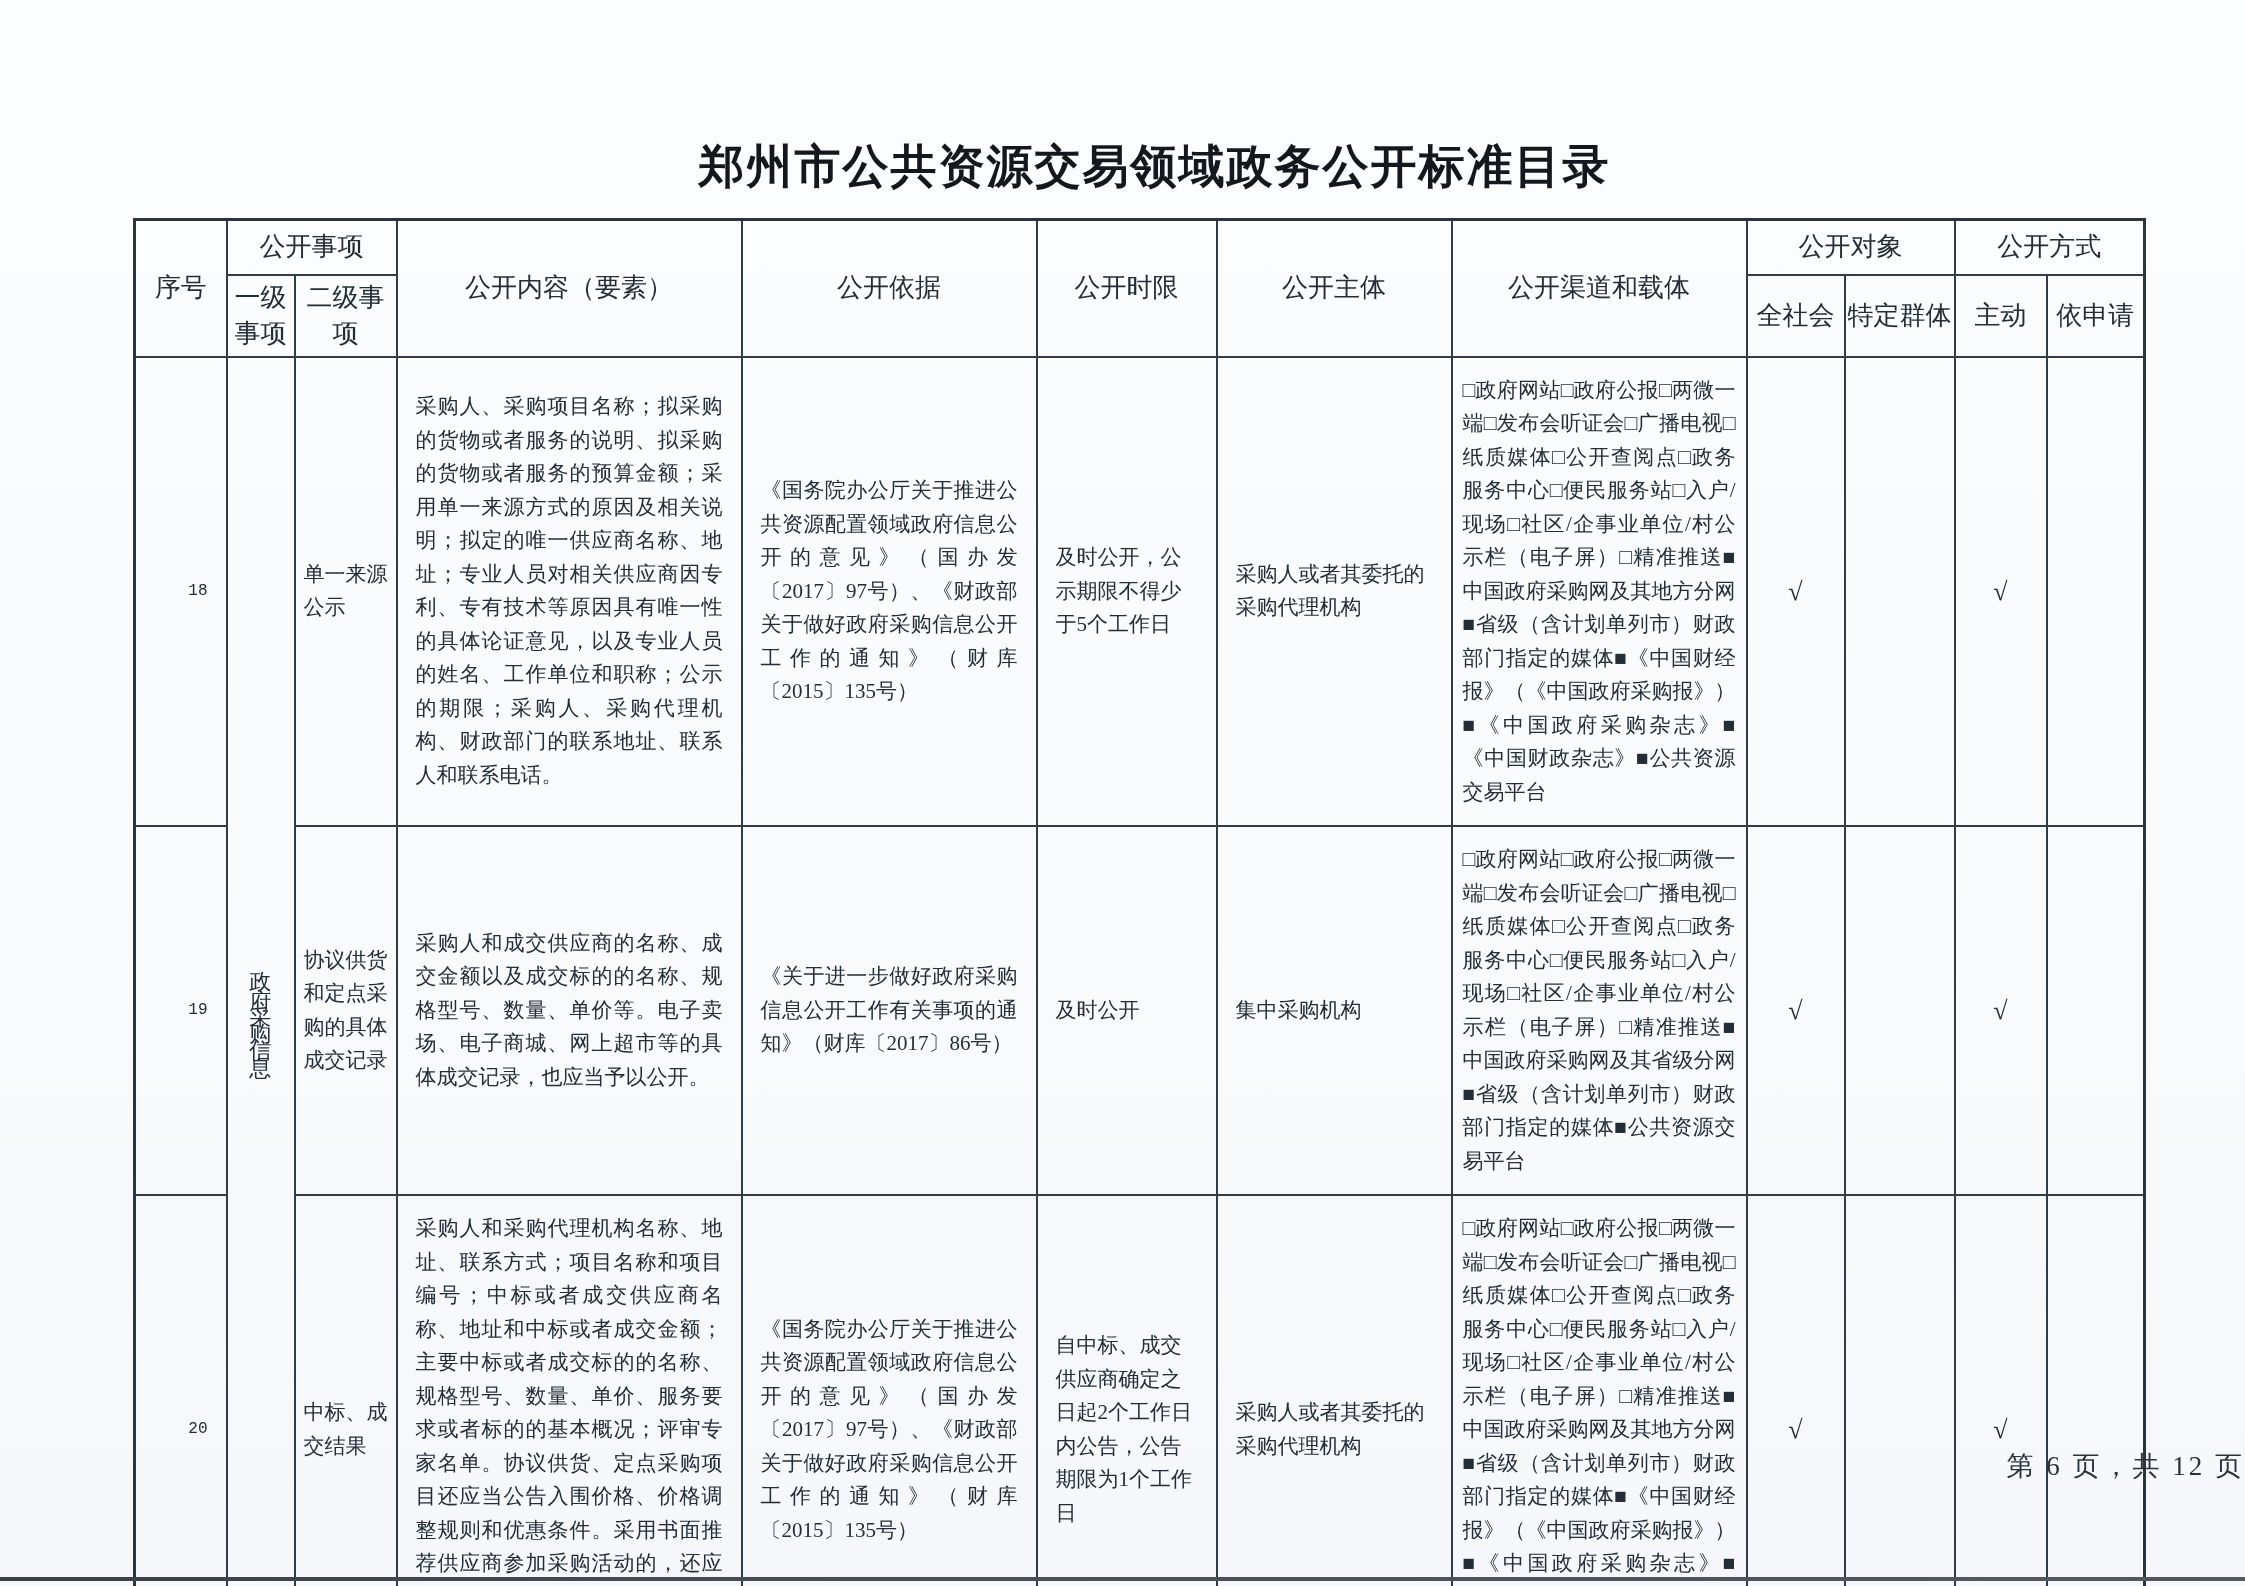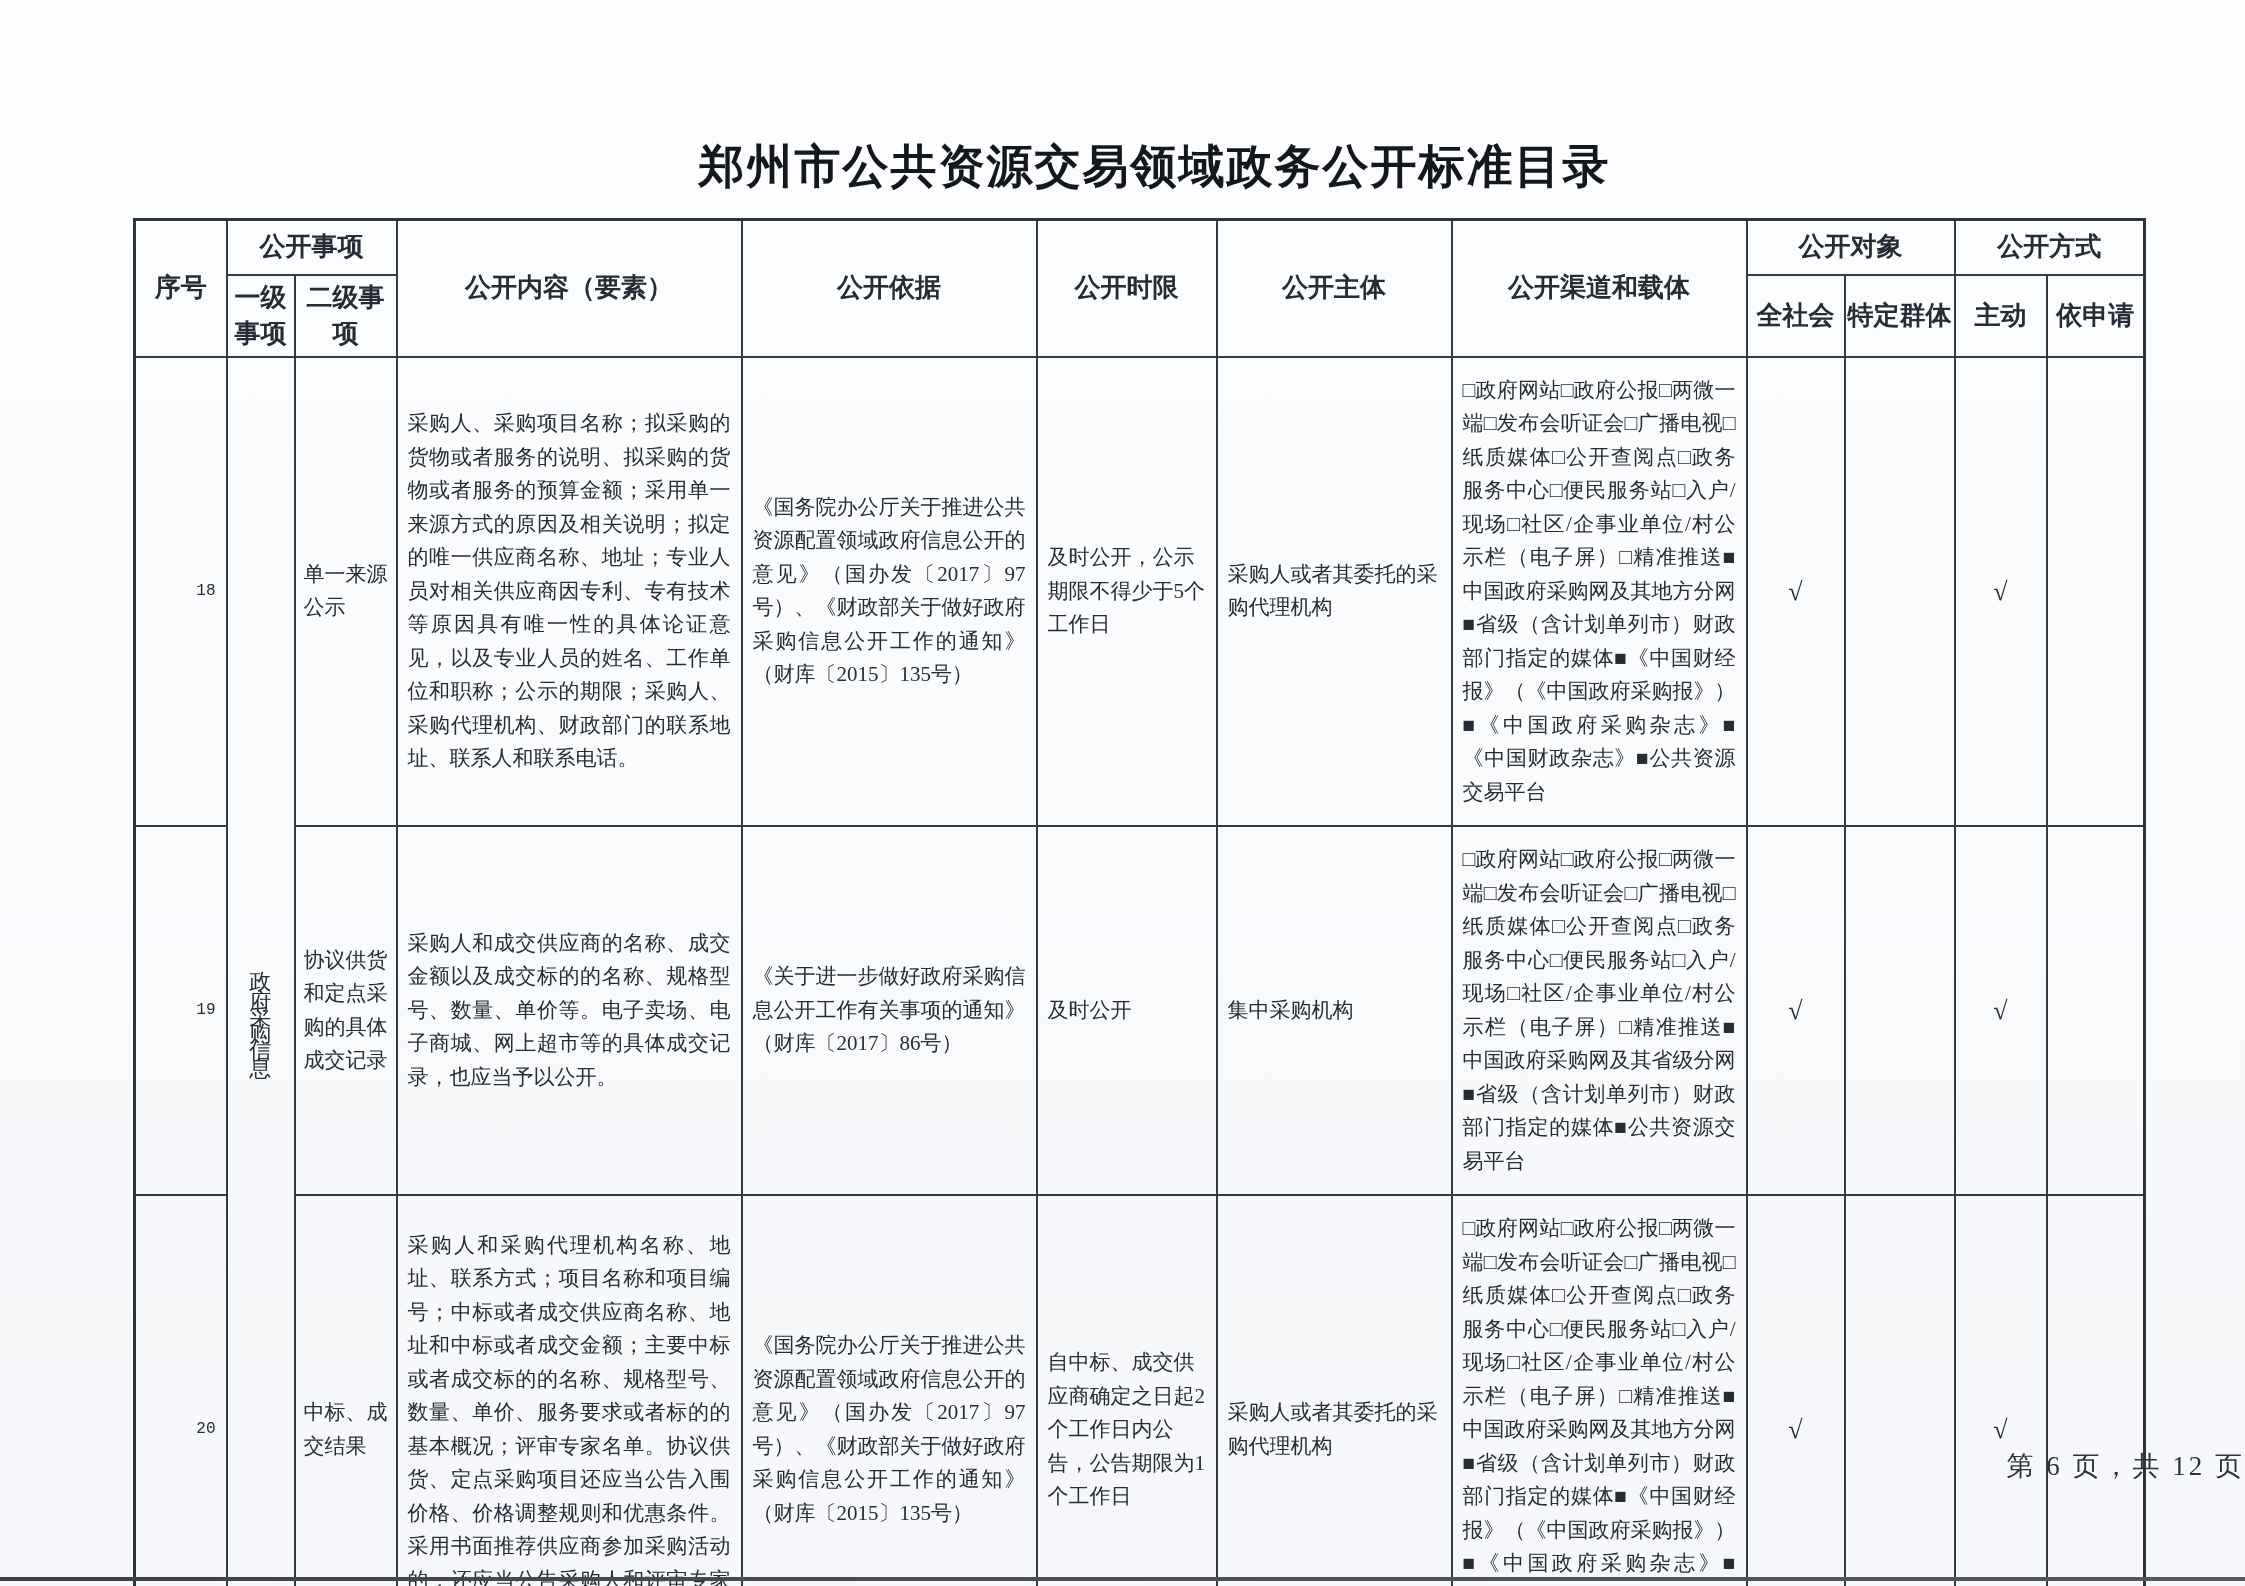--- a/index.html
+++ b/index.html
@@ -24,36 +24,36 @@
     border-collapse:collapse;
     table-layout:fixed;
   }
   table.doc-table th,table.doc-table td{
     border:2px solid #333b45;
     vertical-align:middle;
     overflow:hidden;
   }
   table.doc-table{border:3px solid #2c343e;}
   th{
-    font-weight:700;
+    font-weight:400;
     font-size:26px;
     text-align:center;
     padding:2px;
     color:#242c36;
     line-height:36px;
   }
   tr.h1{height:55px;}
   tr.h2{height:82px;}
   tr.r18{height:355px;}
   tr.r19{height:280px;}
   tr.r20{height:390px;}
   td{
     font-size:21px;
     line-height:33.5px;
-    padding:6px 10px;
+    padding:6px 18px;
     text-align:justify;
   }
   td.c-serial{
     text-align:right;
     font-size:16px;
     font-family:Liberation Mono, monospace;
   }
   td.c-level1{padding:0;text-align:center;}
   .vtext{
     display:inline-block;

